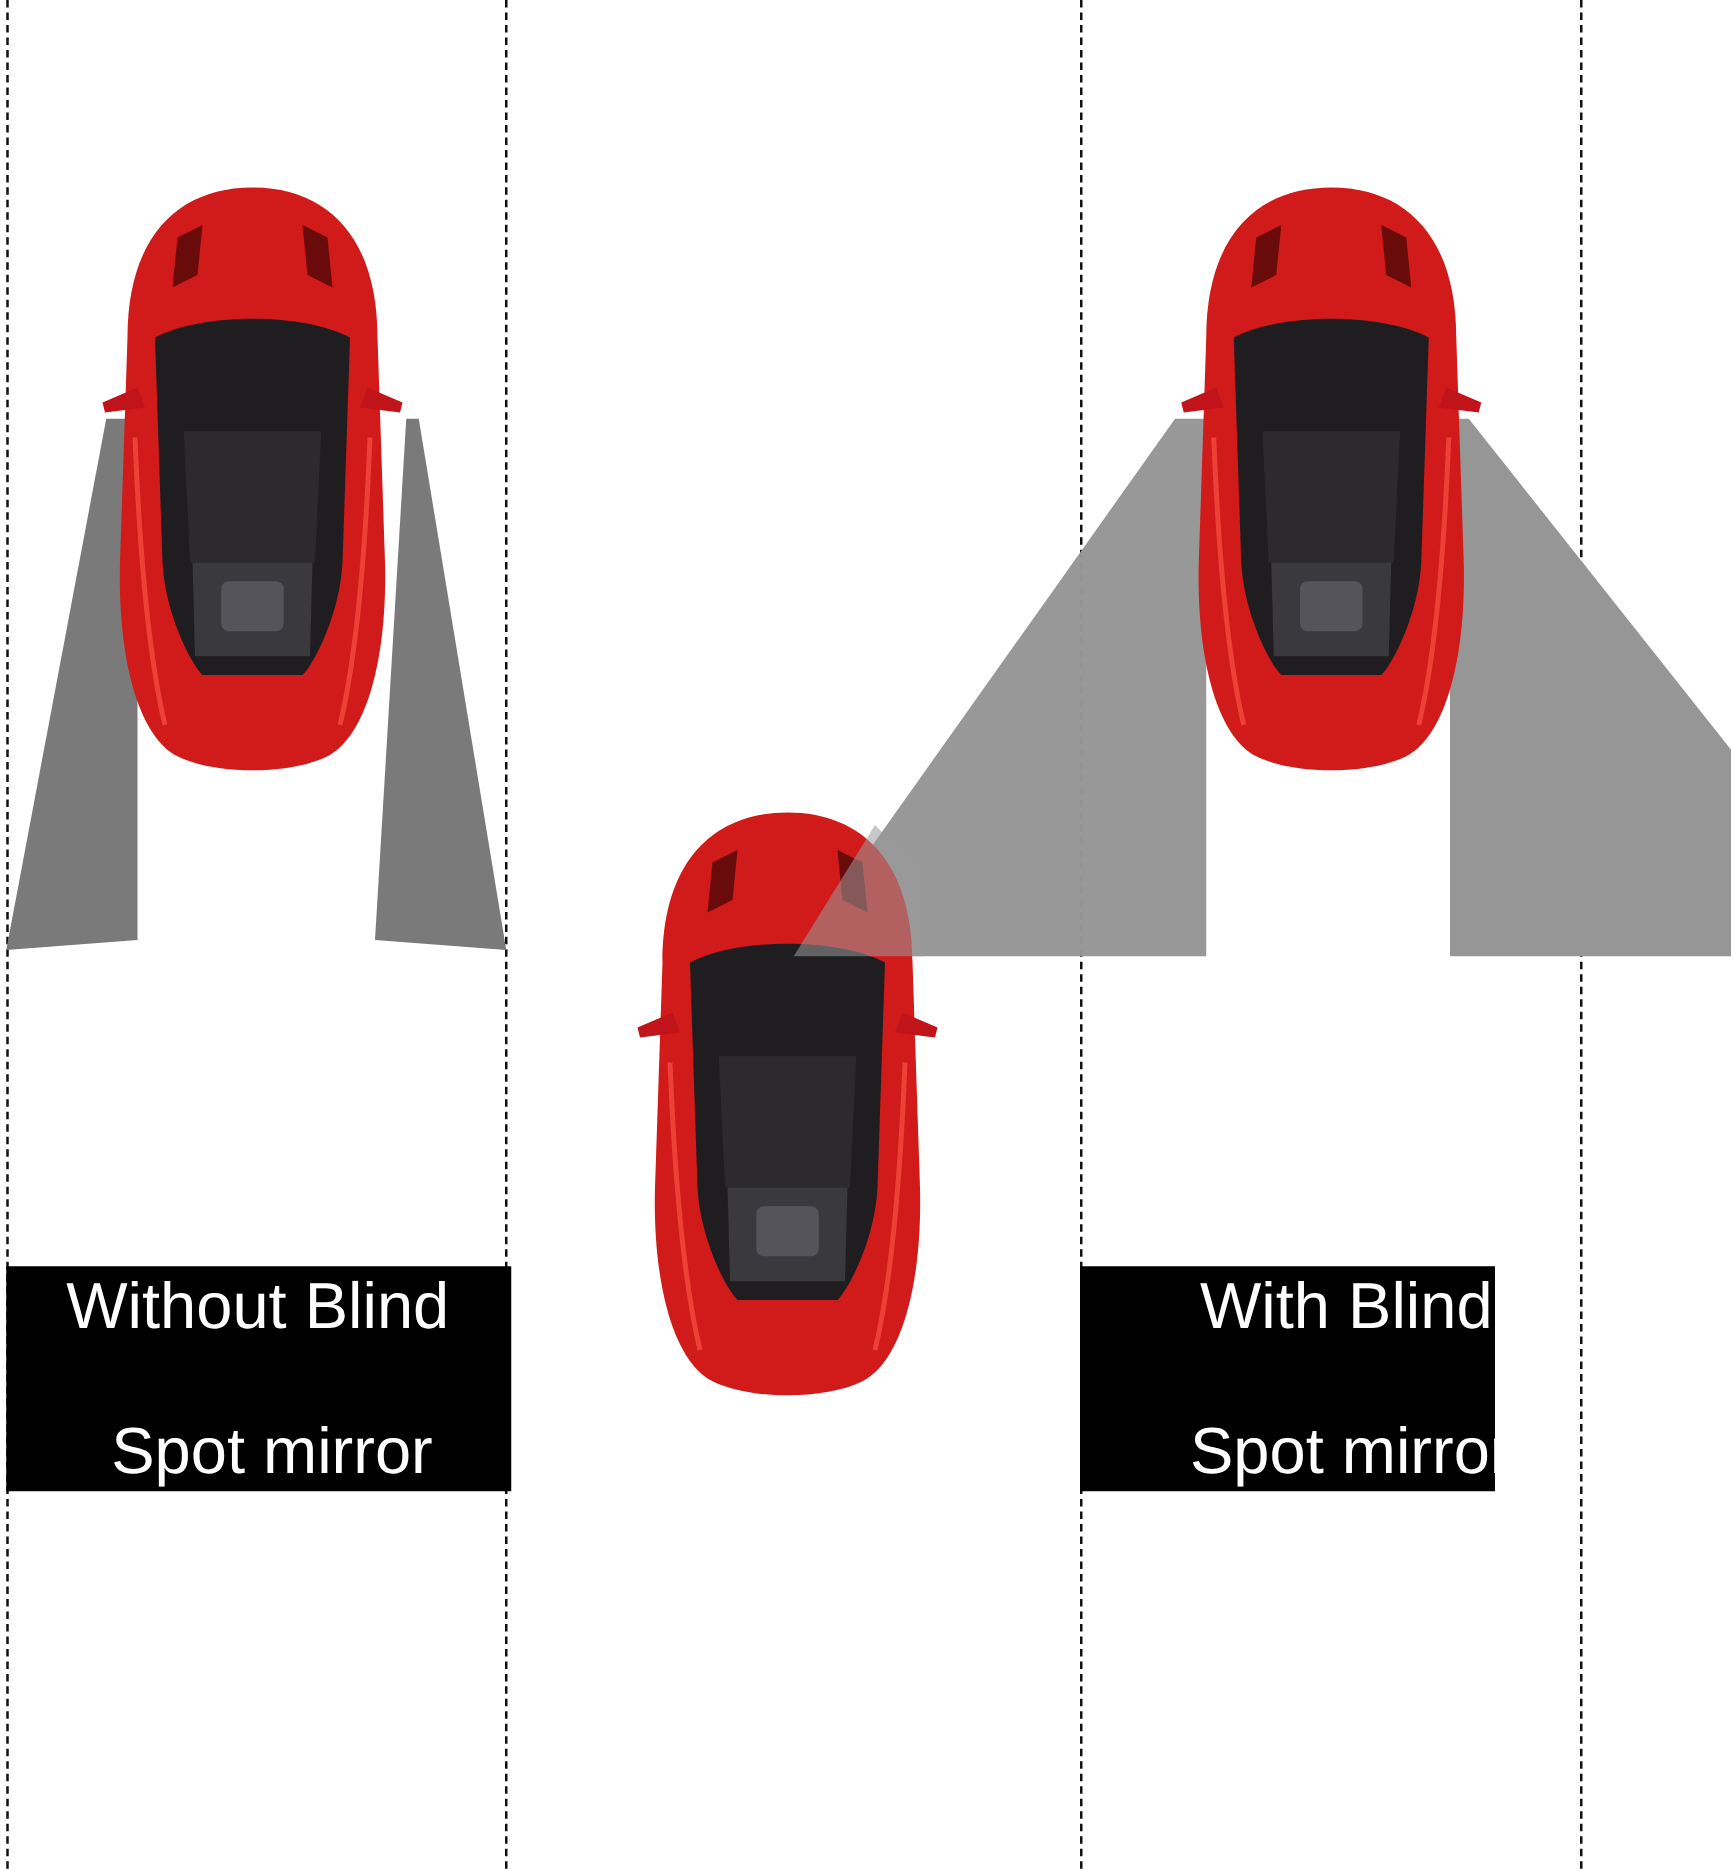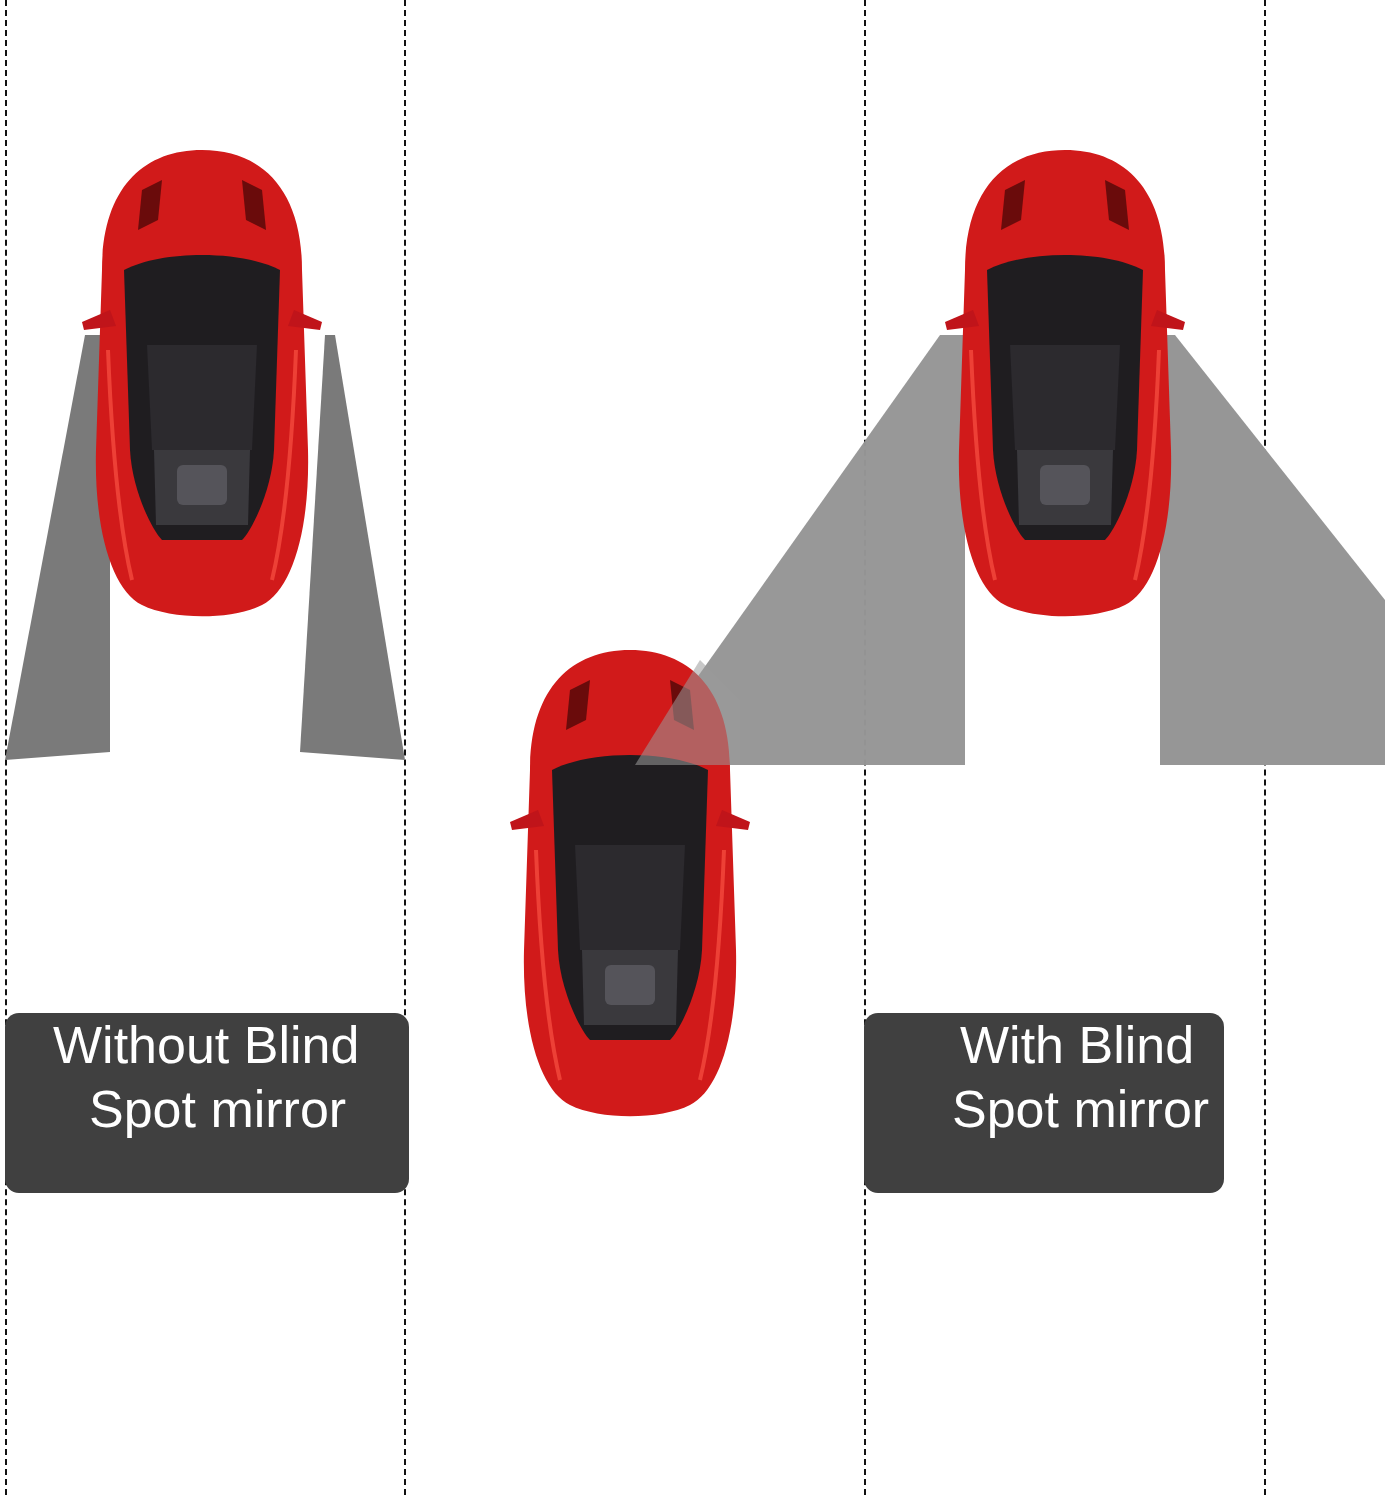--- a/index.html
+++ b/index.html
@@ -1,23 +1,23 @@
 <!DOCTYPE html>
 <html><head>
 <meta charset="utf-8">
 <style>
   html, body { margin:0; padding:0; background:#ffffff; }
   body { width:1385px; height:1495px; position:relative; overflow:hidden;
          font-family: "Liberation Sans", "DejaVu Sans", sans-serif; }
   .lane-line { position:absolute; top:0; width:0; height:1495px;
                border-left:2px dashed #111; }
   svg.scene { position:absolute; left:0; top:0; }
-  .label { position:absolute; background:#404040; color:#fff;
-           display:flex; flex-direction:column; justify-content:flex-start;
-           font-size:52px; line-height:64px;border-radius:14px; }
+  .label { position:absolute; background:#000000; color:#fff;
+           display:flex; flex-direction:column; justify-content:space-between;
+           font-size:52px; line-height:64px; }
   .label span { display:block; white-space:nowrap; }
 </style>
 </head>
 <body>
 
 <div class="lane-line" style="left:5px;"></div>
 <div class="lane-line" style="left:404px;"></div>
 <div class="lane-line" style="left:864px;"></div>
 <div class="lane-line" style="left:1264px;"></div>
 
@@ -55,16 +55,16 @@
 
   <use href="#car" x="530" y="650"></use>
   <polygon points="700,660 740,700 740,765 635,765" fill="#9a9a9a" opacity="0.55"></polygon>
 </svg>
 
 <div class="label" style="left:5px; top:1013px; width:404px; height:180px; align-items:flex-start; padding-left:0;">
   <span style="margin-left:48px;">Without Blind</span>
   <span style="margin-left:84px;">Spot mirror</span>
 </div>
 
-<div class="label" style="left:864px; top:1013px; width:360px; height:180px; align-items:flex-start;">
+<div class="label" style="left:864px; top:1013px; width:332px; height:180px; align-items:flex-start;">
   <span style="margin-left:96px;">With Blind</span>
   <span style="margin-left:88px;">Spot mirror</span>
 </div>
 
 </body></html>

